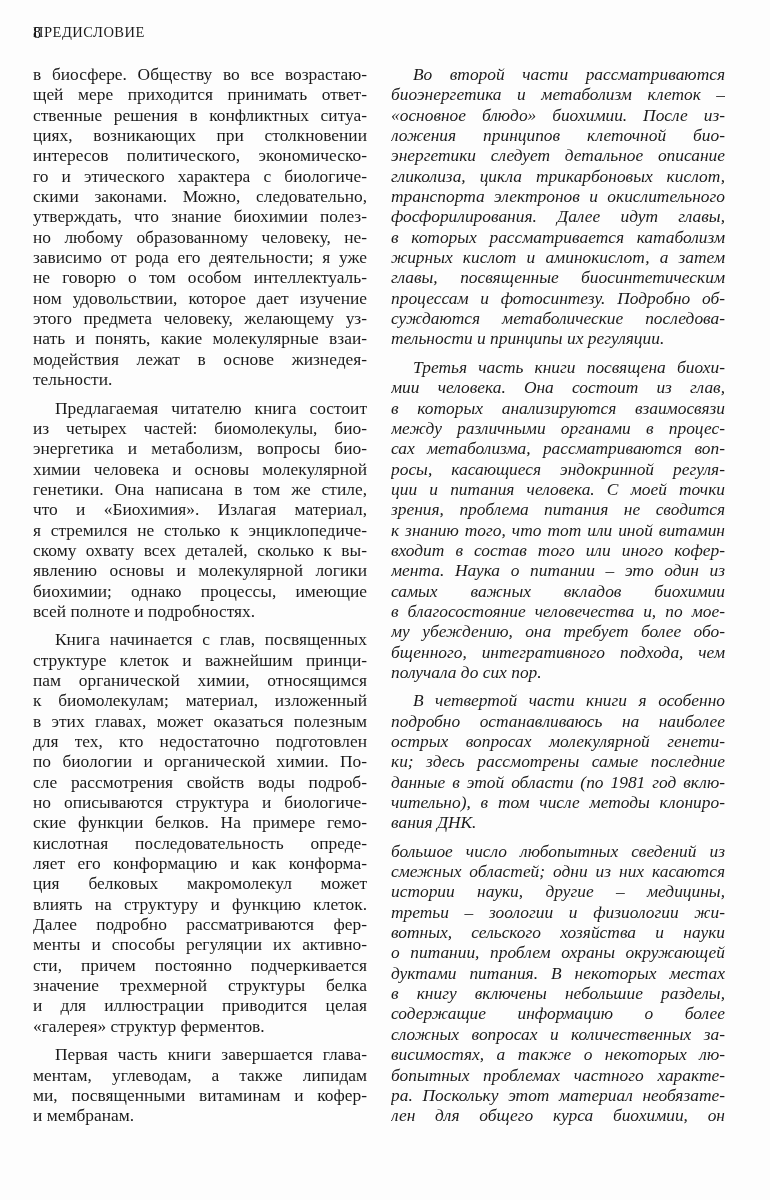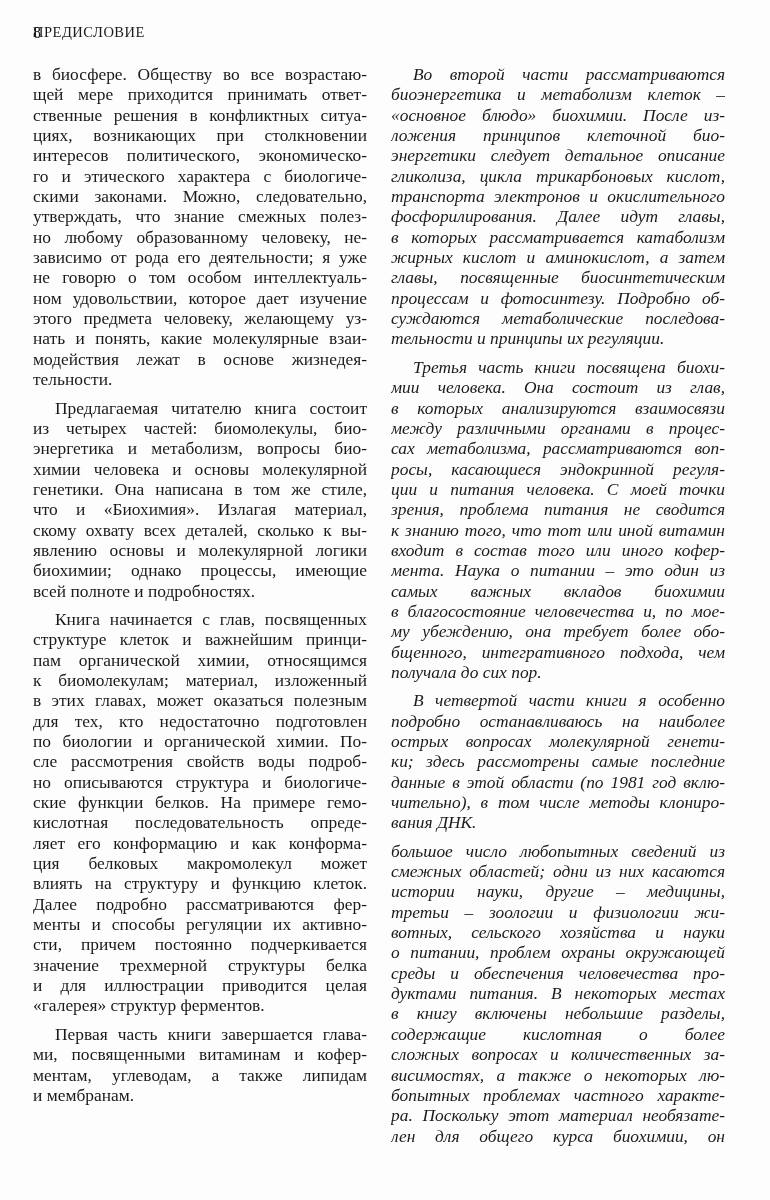--- a/index.html
+++ b/index.html
@@ -36,38 +36,39 @@
 
 <div class="column col-left" id="col-left">
     <div class="para">
       <span class="line">в биосфере. Обществу во все возрастаю-</span>
       <span class="line">щей мере приходится принимать ответ-</span>
       <span class="line">ственные решения в конфликтных ситуа-</span>
       <span class="line">циях, возникающих при столкновении</span>
       <span class="line">интересов политического, экономическо-</span>
       <span class="line">го и этического характера с биологиче-</span>
       <span class="line">скими законами. Можно, следовательно,</span>
-      <span class="line">утверждать, что знание смежных полез-</span>
+      <span class="line">утверждать, что знание биохимии полез-</span>
       <span class="line">но любому образованному человеку, не-</span>
       <span class="line">зависимо от рода его деятельности; я уже</span>
       <span class="line">не говорю о том особом интеллектуаль-</span>
       <span class="line">ном удовольствии, которое дает изучение</span>
       <span class="line">этого предмета человеку, желающему уз-</span>
       <span class="line">нать и понять, какие молекулярные взаи-</span>
       <span class="line">модействия лежат в основе жизнедея-</span>
       <span class="line last">тельности.</span>
     </div>
     <div class="gap"></div>
     <div class="para">
       <span class="line indent">Предлагаемая читателю книга состоит</span>
       <span class="line">из четырех частей: биомолекулы, био-</span>
       <span class="line">энергетика и метаболизм, вопросы био-</span>
       <span class="line">химии человека и основы молекулярной</span>
       <span class="line">генетики. Она написана в том же стиле,</span>
       <span class="line">что и «Биохимия». Излагая материал,</span>
+      <span class="line">я стремился не столько к энциклопедиче-</span>
       <span class="line">скому охвату всех деталей, сколько к вы-</span>
       <span class="line">явлению основы и молекулярной логики</span>
       <span class="line">биохимии; однако процессы, имеющие</span>
       <span class="line last">всей полноте и подробностях.</span>
     </div>
     <div class="gap"></div>
     <div class="para">
       <span class="line indent">Книга начинается с глав, посвященных</span>
       <span class="line">структуре клеток и важнейшим принци-</span>
       <span class="line">пам органической химии, относящимся</span>
@@ -85,22 +86,22 @@
       <span class="line">Далее подробно рассматриваются фер-</span>
       <span class="line">менты и способы регуляции их активно-</span>
       <span class="line">сти, причем постоянно подчеркивается</span>
       <span class="line">значение трехмерной структуры белка</span>
       <span class="line">и для иллюстрации приводится целая</span>
       <span class="line last">«галерея» структур ферментов.</span>
     </div>
     <div class="gap"></div>
     <div class="para">
       <span class="line indent">Первая часть книги завершается глава-</span>
+      <span class="line">ментам, углеводам, а также липидам</span>
       <span class="line">ми, посвященными витаминам и кофер-</span>
-      <span class="line">ментам, углеводам, а также липидам</span>
       <span class="line last">и мембранам.</span>
     </div>
   </div>
 <div class="column col-right" id="col-right">
     <div class="para">
       <span class="line indent">Во второй части рассматриваются</span>
       <span class="line">биоэнергетика и метаболизм клеток –</span>
       <span class="line">«основное блюдо» биохимии. После из-</span>
       <span class="line">ложения принципов клеточной био-</span>
       <span class="line">энергетики следует детальное описание</span>
@@ -144,23 +145,22 @@
       <span class="line last">вания ДНК.</span>
     </div>
     <div class="gap"></div>
     <div class="para">
       <span class="line">большое число любопытных сведений из</span>
       <span class="line">смежных областей; одни из них касаются</span>
       <span class="line">истории науки, другие – медицины,</span>
       <span class="line">третьи – зоологии и физиологии жи-</span>
       <span class="line">вотных, сельского хозяйства и науки</span>
       <span class="line">о питании, проблем охраны окружающей</span>
-      <span class="line">среды и обеспечения человечества про-</span>
       <span class="line">дуктами питания. В некоторых местах</span>
       <span class="line">в книгу включены небольшие разделы,</span>
-      <span class="line">содержащие кислотная о более</span>
+      <span class="line">содержащие информацию о более</span>
       <span class="line">сложных вопросах и количественных за-</span>
       <span class="line">висимостях, а также о некоторых лю-</span>
       <span class="line">бопытных проблемах частного характе-</span>
       <span class="line">ра. Поскольку этот материал необязате-</span>
       <span class="line">лен для общего курса биохимии, он</span>
     </div>
   </div>
 
 </body></html>

